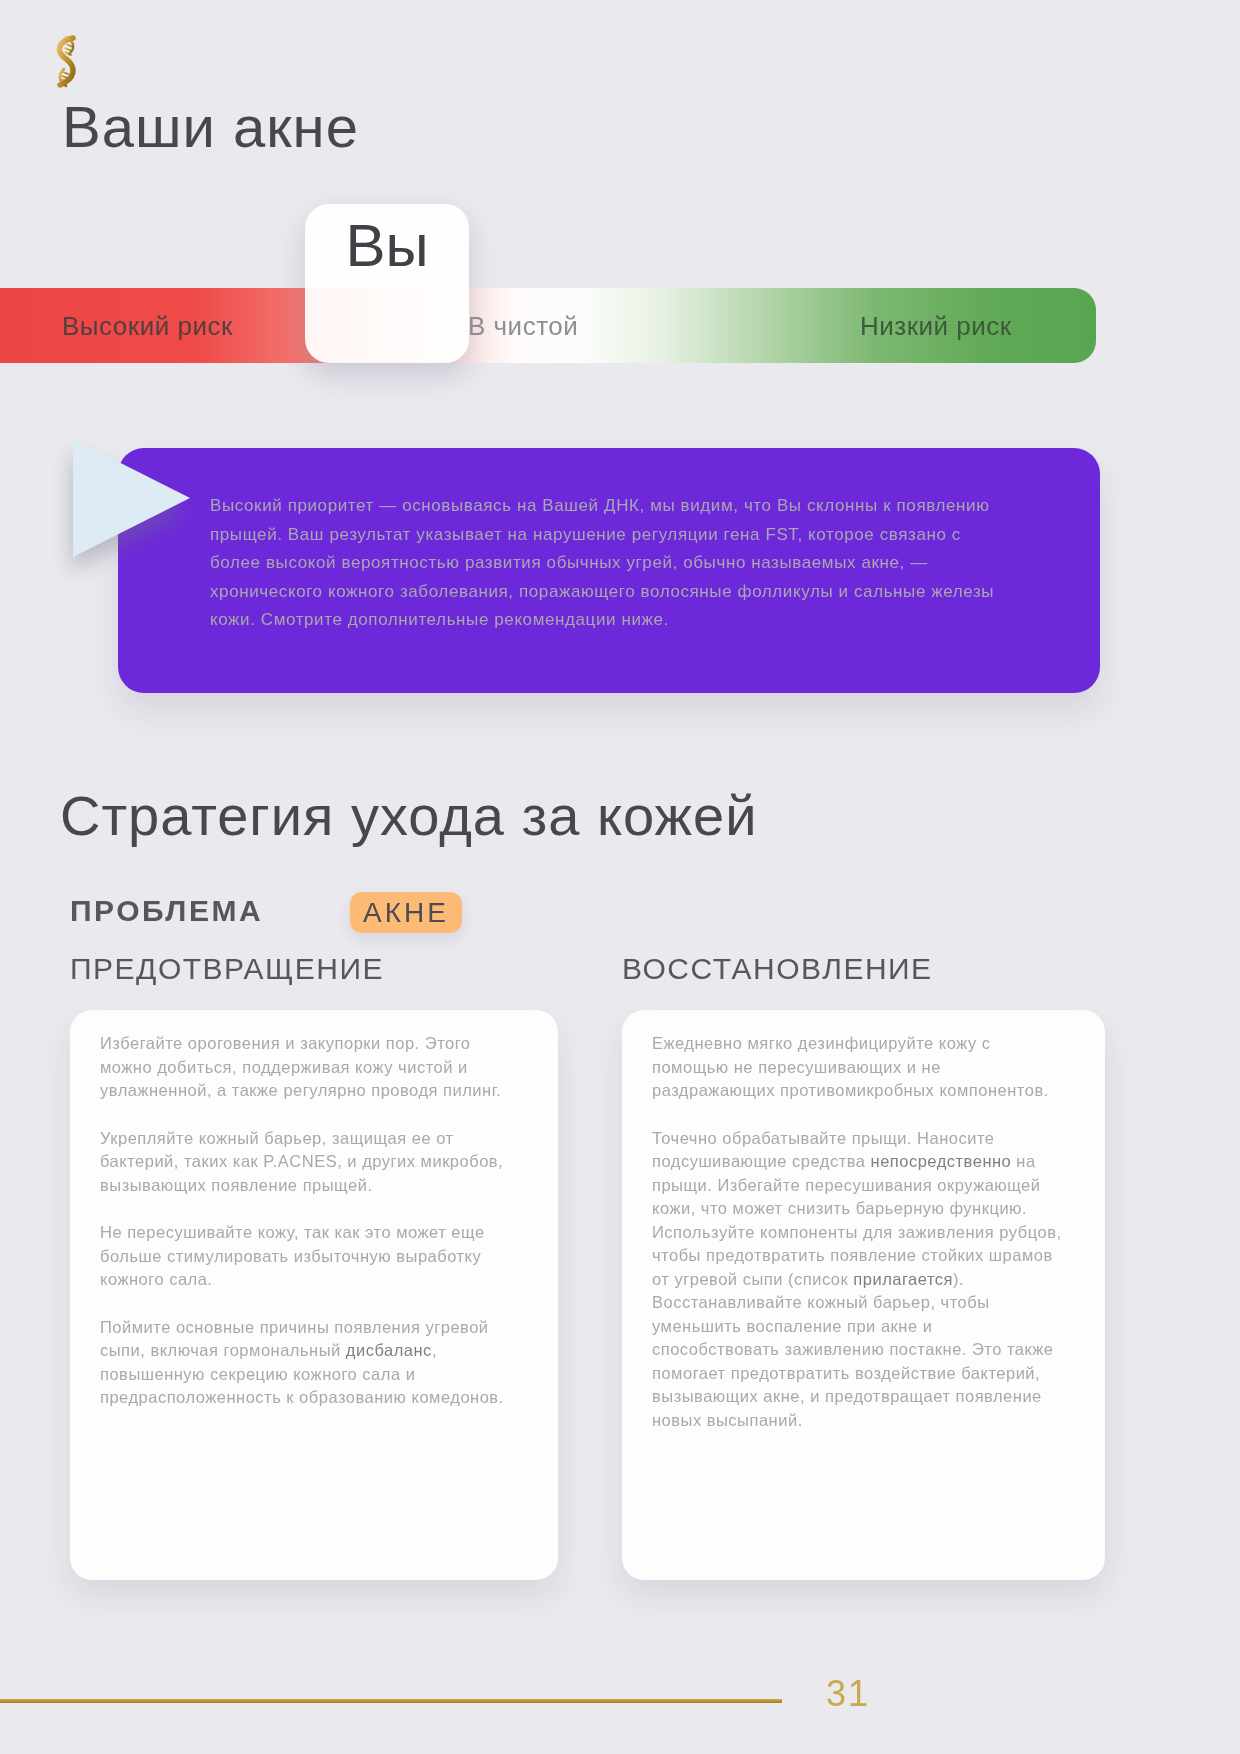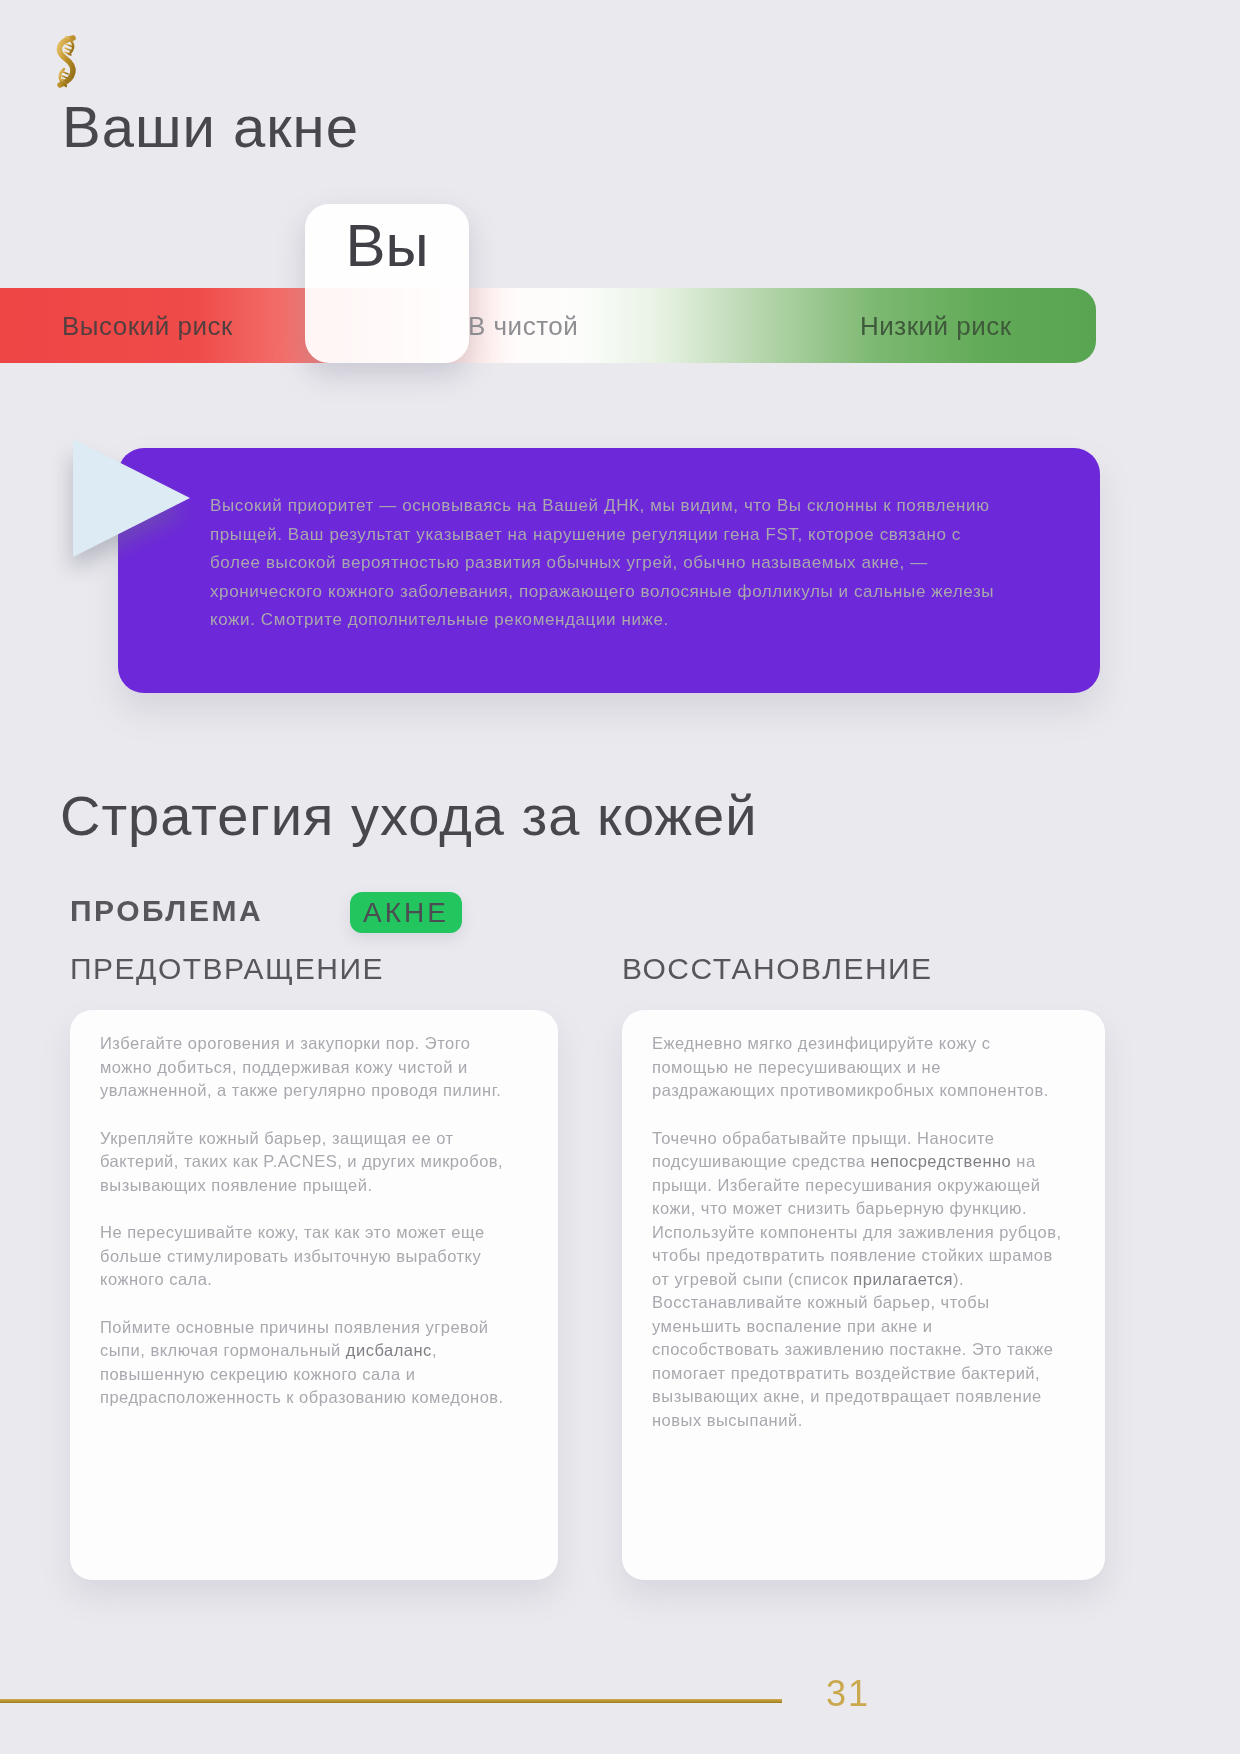--- a/index.html
+++ b/index.html
@@ -64,21 +64,21 @@
     font-size:17px;line-height:28.5px;letter-spacing:0.6px;
     color:#a8a8ae;font-weight:400;
   }
   
   .problem-label{
     position:absolute;left:70px;top:896px;
     font-size:30px;font-weight:700;letter-spacing:2.5px;color:#56565c;line-height:1;
   }
   .problem-chip{
     position:absolute;left:350px;top:892px;width:112px;height:41px;
-    background:#22c55e;border-radius:12px;
+    background:#fdba74;border-radius:12px;
     box-shadow:0 6px 14px rgba(125,125,150,0.18);
     display:flex;align-items:center;justify-content:center;
     font-size:28px;font-weight:300;letter-spacing:3px;color:#4c4c52;
   }
   
   .col-heading{
     position:absolute;top:954px;margin:0;
     font-size:30px;font-weight:300;letter-spacing:1.5px;color:#56565c;line-height:1;
   }
   .col-heading.left{left:70px;}

